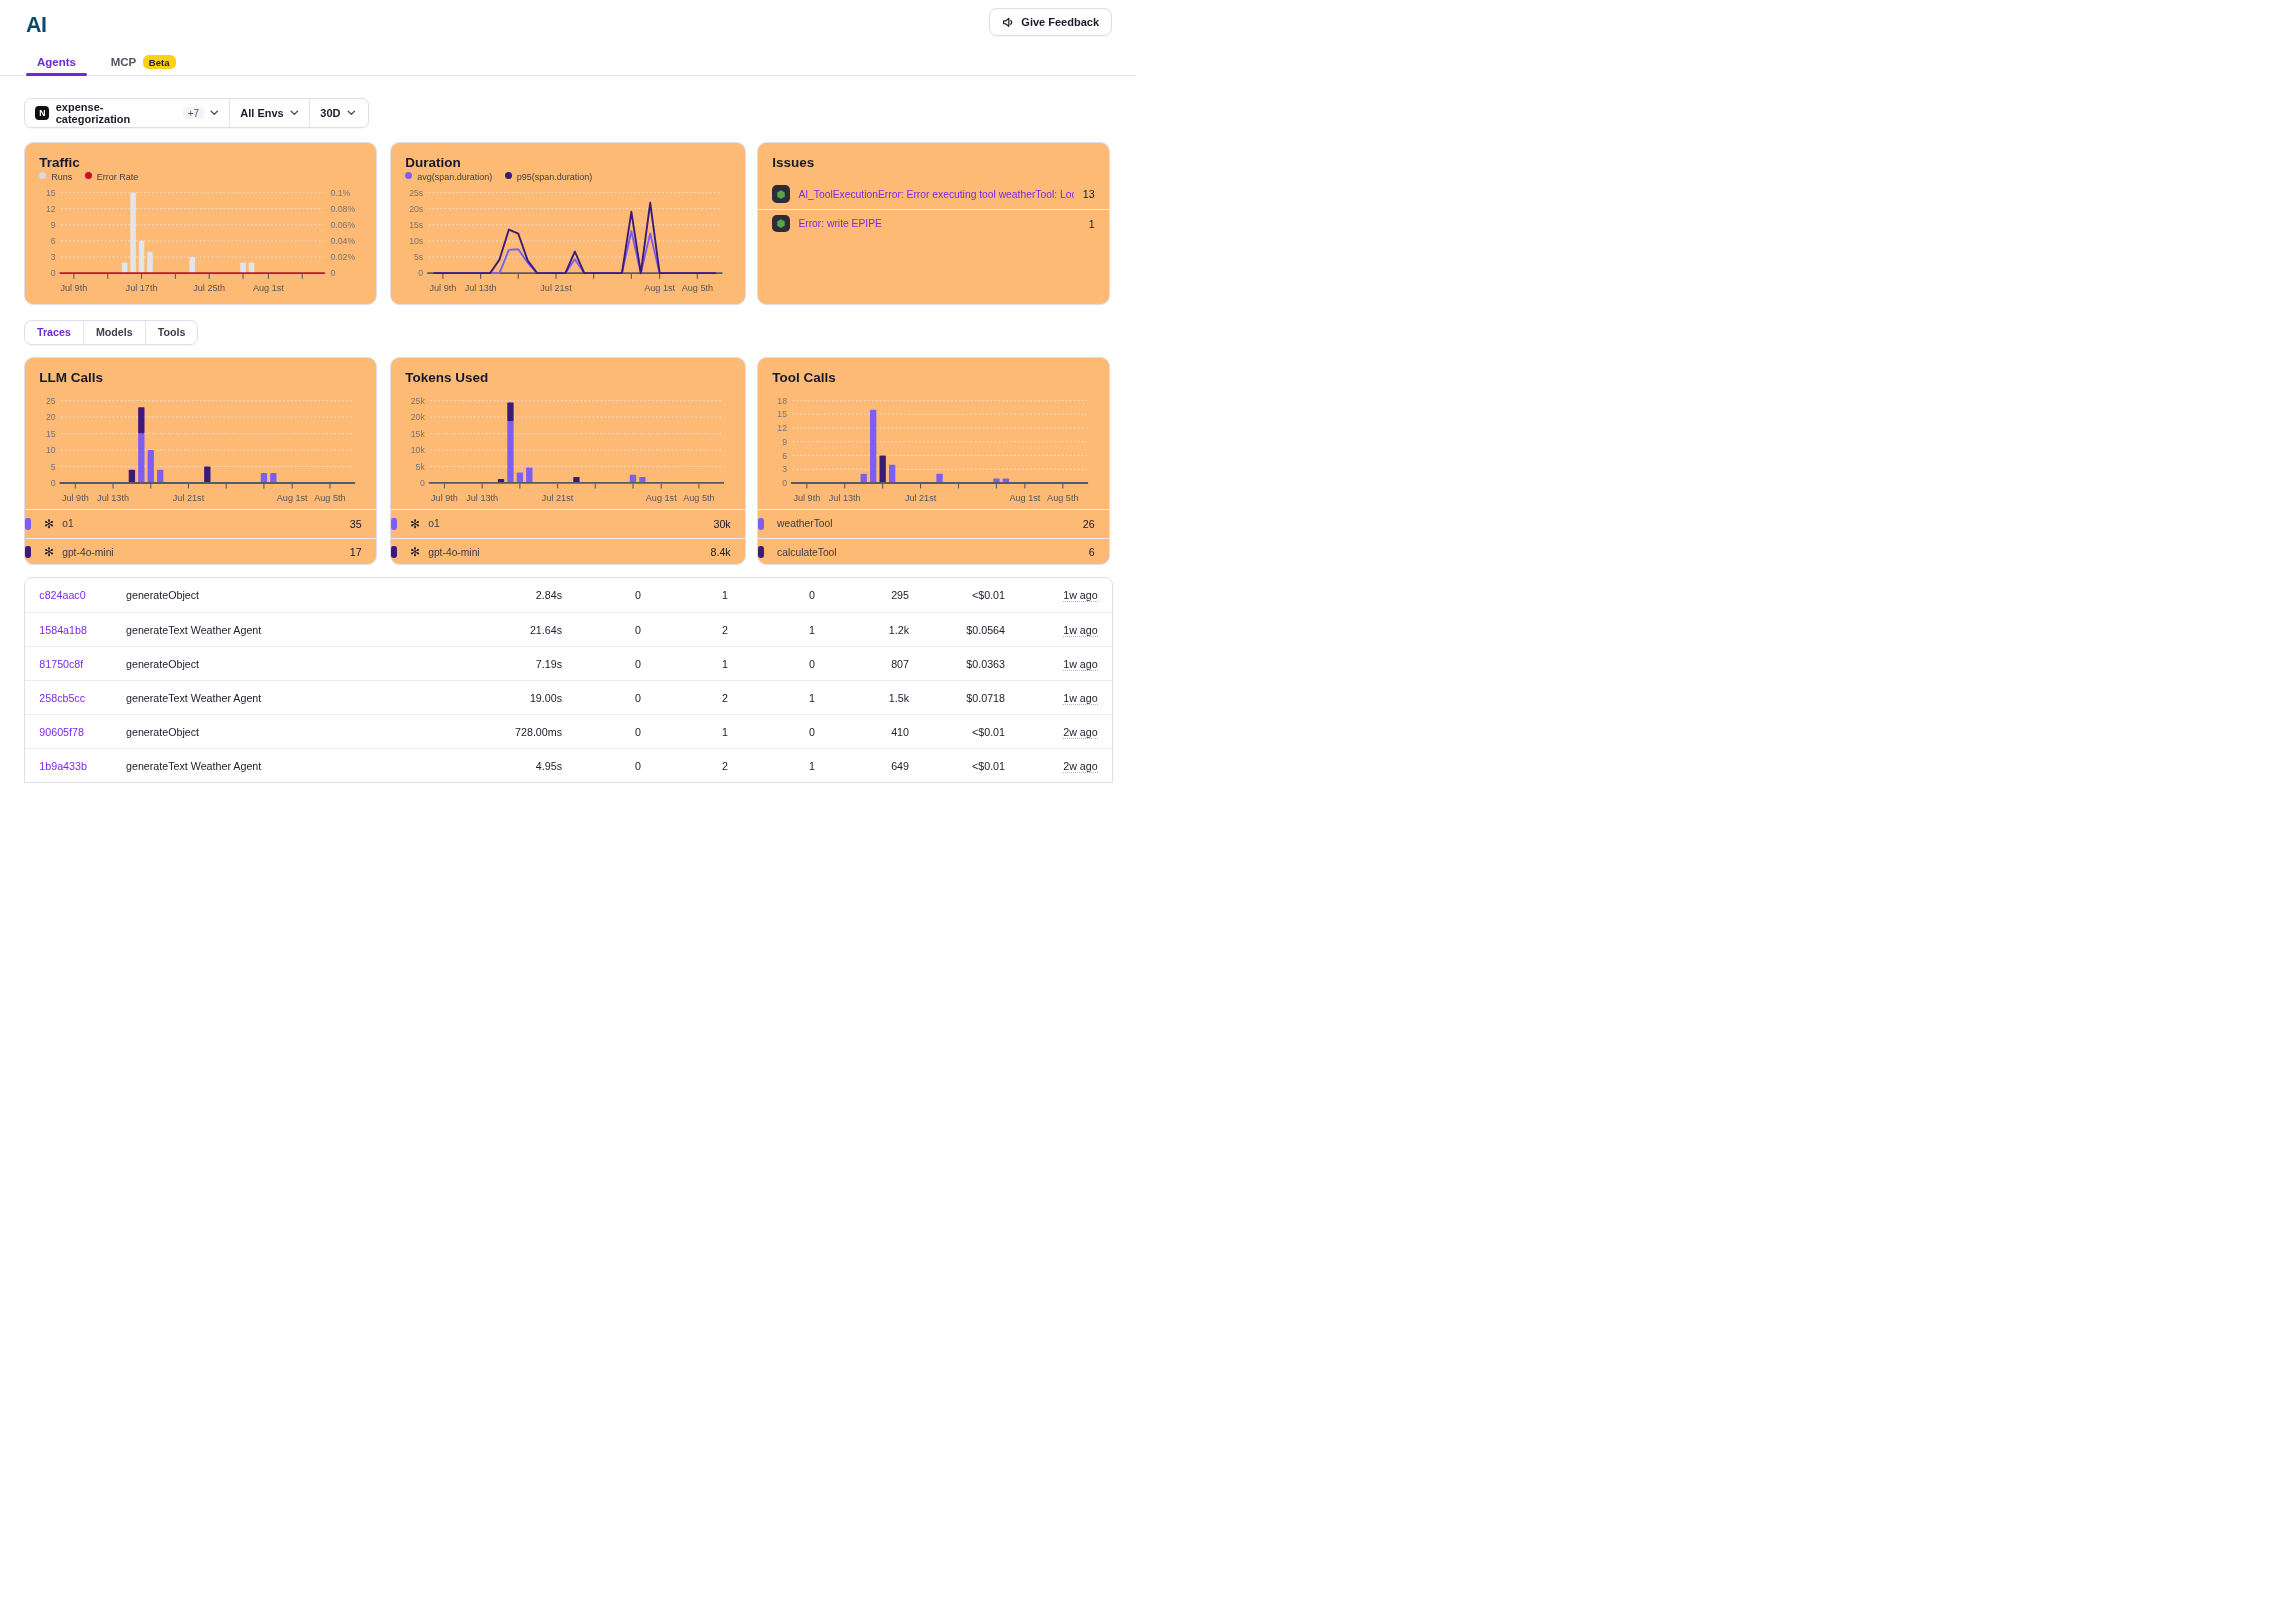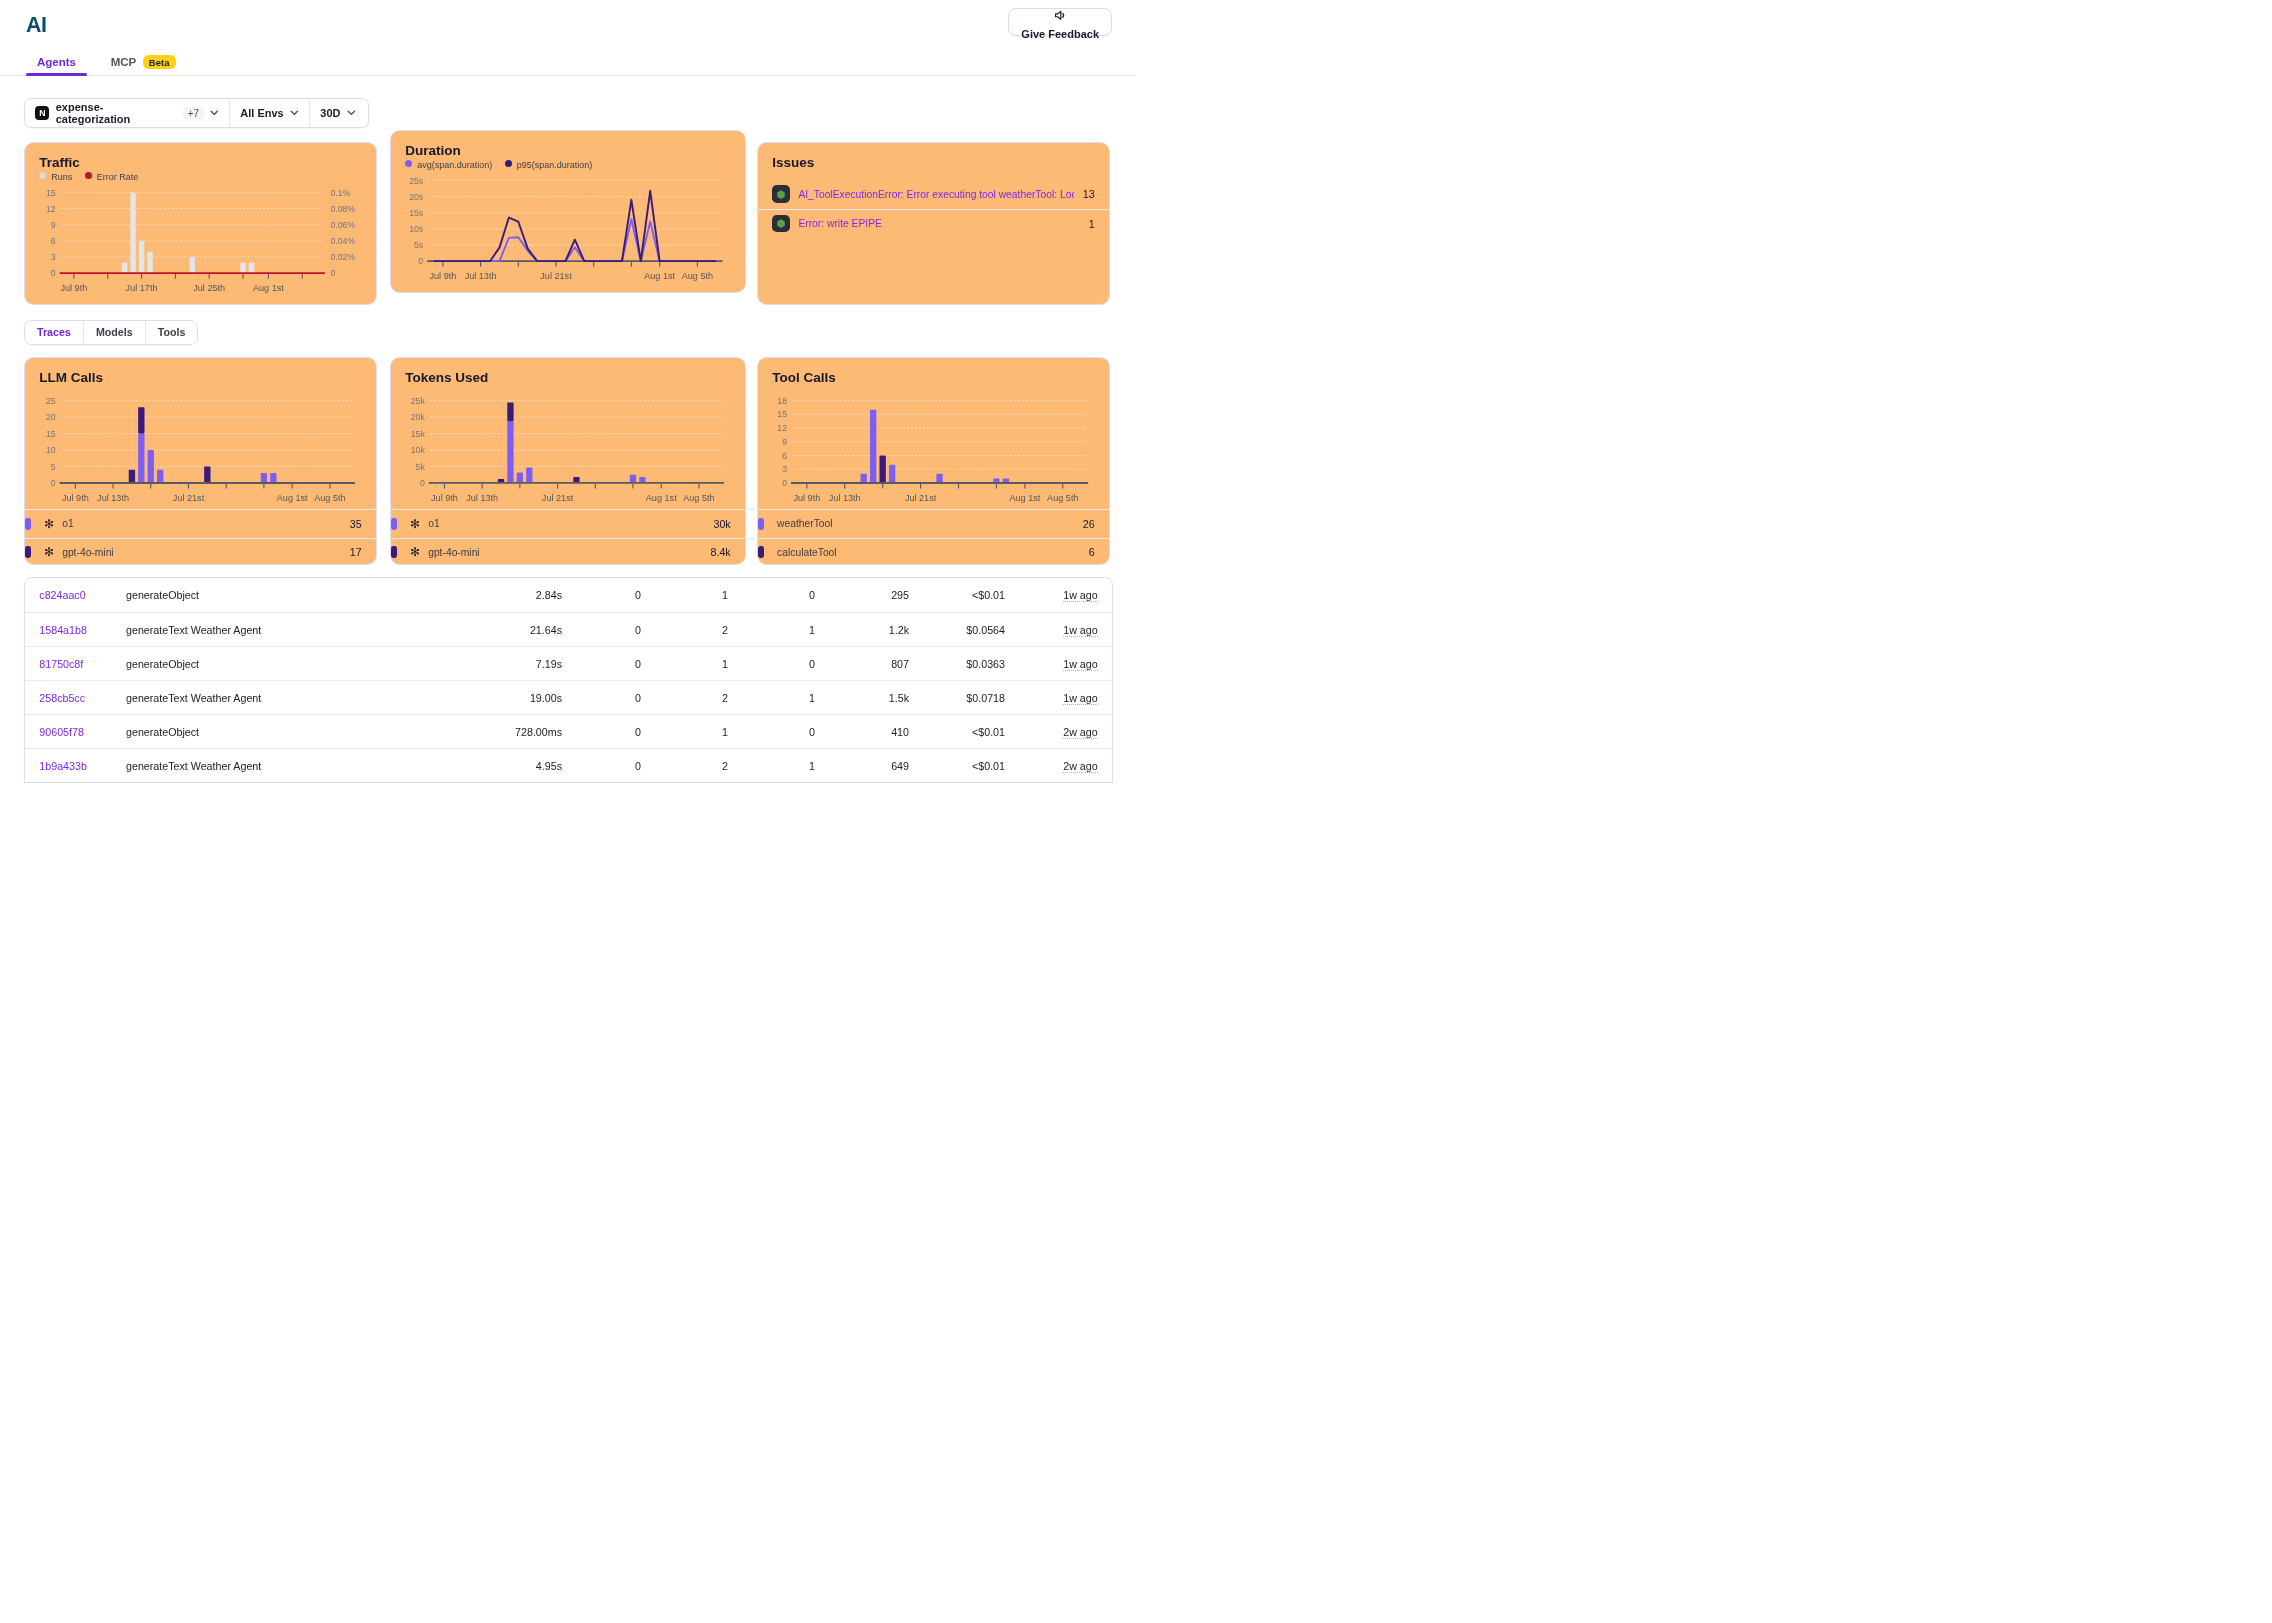--- a/index.html
+++ b/index.html
@@ -4,21 +4,21 @@
 <style>
   * { margin:0; padding:0; box-sizing:border-box; }
   html,body { background:#fff; }
   body { font-family:"Liberation Sans","DejaVu Sans",sans-serif; color:#19172a; }
   .page { position:relative; width:1136px; height:812px; overflow:hidden; background:#fff; }
 
   
   .h1 { position:absolute; left:26px; top:12.7px; font-size:21.4px; font-weight:800; letter-spacing:-0.4px; color:#0c4a6e; }
   .feedback-btn { position:absolute; right:24px; top:8px; height:28px; display:flex; align-items:center; gap:6.3px;
     padding:0 12px; background:#fff; border:0.8px solid #dedaf0; border-radius:8px; font-size:11px; font-weight:700;
-    color:#1c1a29; cursor:pointer; box-shadow:0 0.8px 0.8px rgba(40,30,90,.04); font-family:inherit;flex-direction:column; }
+    color:#1c1a29; cursor:pointer; box-shadow:0 0.8px 0.8px rgba(40,30,90,.04); font-family:inherit; }
 
   
   .tabbar { position:absolute; left:26px; top:49px; display:flex; gap:12.7px; }
   .tabline { position:absolute; left:0; top:75px; width:100%; height:0.8px; background:#e8e6f2; }
   .tab { position:relative; height:26px; padding:0 11px; display:flex; align-items:center; gap:6.3px;
     font-size:11.5px; font-weight:700; color:#55545f; cursor:pointer; }
   .tab.active { color:#6d28d9; }
   .tab.active::after { content:""; position:absolute; left:0; right:0; bottom:-0.8px; height:2.4px; border-radius:1.6px; background:#6d28d9; }
   .beta { background:#fcd015; color:#26242e; font-size:9.5px; font-weight:700; padding:1.6px 6.3px; border-radius:5.6px; }
 
@@ -186,21 +186,21 @@
         <line x1="257.56451612903226" x2="257.56451612903226" y1="111" y2="117" stroke="#565a64" stroke-width="1.4"></line>
         <line x1="289.5967741935484" x2="289.5967741935484" y1="111" y2="117" stroke="#565a64" stroke-width="1.4"></line>
         <line x1="332.30645161290323" x2="332.30645161290323" y1="111" y2="117" stroke="#565a64" stroke-width="1.4"></line>
         <text x="44.016129032258064" y="133" text-anchor="middle" class="axl">Jul 9th</text>
         <text x="129.43548387096774" y="133" text-anchor="middle" class="axl">Jul 17th</text>
         <text x="214.8548387096774" y="133" text-anchor="middle" class="axl">Jul 25th</text>
         <text x="289.5967741935484" y="133" text-anchor="middle" class="axl">Aug 1st</text>
       </svg>
   </div>
 
-  <div class="card row1" style="left:390px; top:130px; width:356px; height:163px;">
+  <div class="card row1" style="left:390px; top:142px; width:356px; height:163px;">
     <div class="card-title">Duration</div>
     <div class="legend" id="legend-duration">
         <div class="legend-item">
           <span class="dot" style="background: rgb(126, 94, 242);"></span>
           <span>avg(span.duration)</span>
         </div>
         <div class="legend-item">
           <span class="dot" style="background: rgb(59, 26, 120);"></span>
           <span>p95(span.duration)</span>
         </div>

